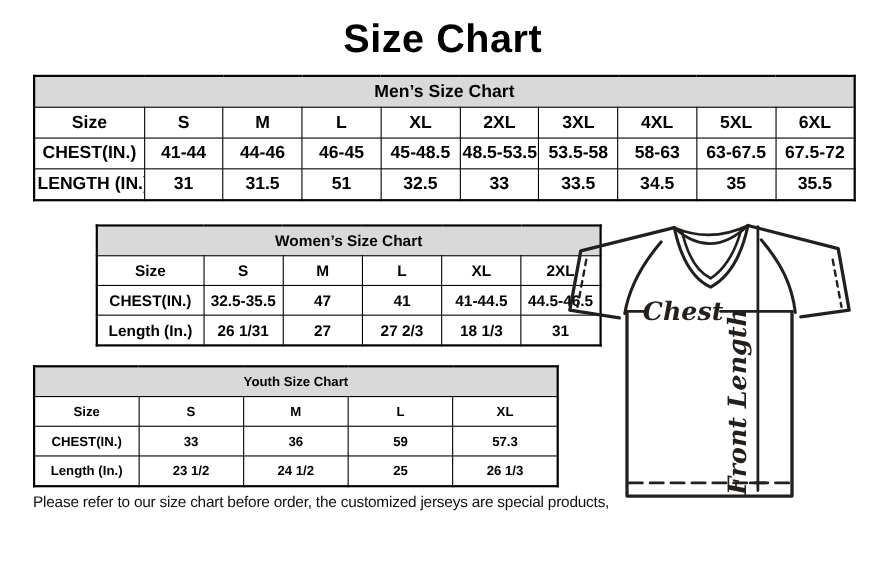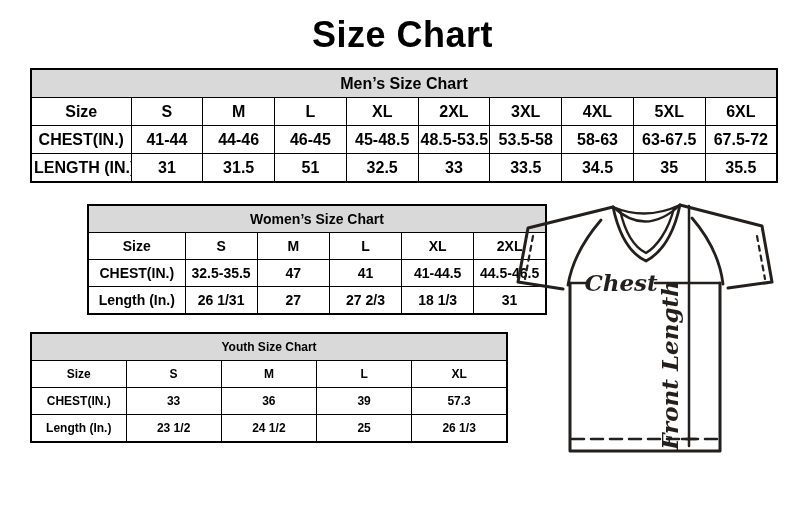--- a/index.html
+++ b/index.html
@@ -186,21 +186,21 @@
           <td>Size</td>
           <td>S</td>
           <td>M</td>
           <td>L</td>
           <td>XL</td>
         </tr>
         <tr>
           <td>CHEST(IN.)</td>
           <td>33</td>
           <td>36</td>
-          <td>39</td>
+          <td>59</td>
           <td>57.3</td>
         </tr>
         <tr>
           <td>Length (In.)</td>
           <td>23 1/2</td>
           <td>24 1/2</td>
           <td>25</td>
           <td>26 1/3</td>
         </tr>
       </tbody>
@@ -232,15 +232,16 @@
       <path stroke-width="2.5" d="M181,13 L181,253"></path>
       <path stroke-width="2.5" d="M174,246 L188,246"></path>
 
       <path stroke-width="2.5" stroke-dasharray="12,7" d="M64,246 L210,246"></path>
     </g>
     <text class="shirt-label" x="113" y="98" text-anchor="middle">Chest</text>
     <text class="shirt-label" x="170" y="172" text-anchor="middle" transform="rotate(-90 170 172)">Front Length</text>
   </svg>
 
   <div id="disclaimer">
+    <div>Please refer to our size chart before order, the customized jerseys are special products,</div>
   </div>
 
 </div>
 
 </body></html>

